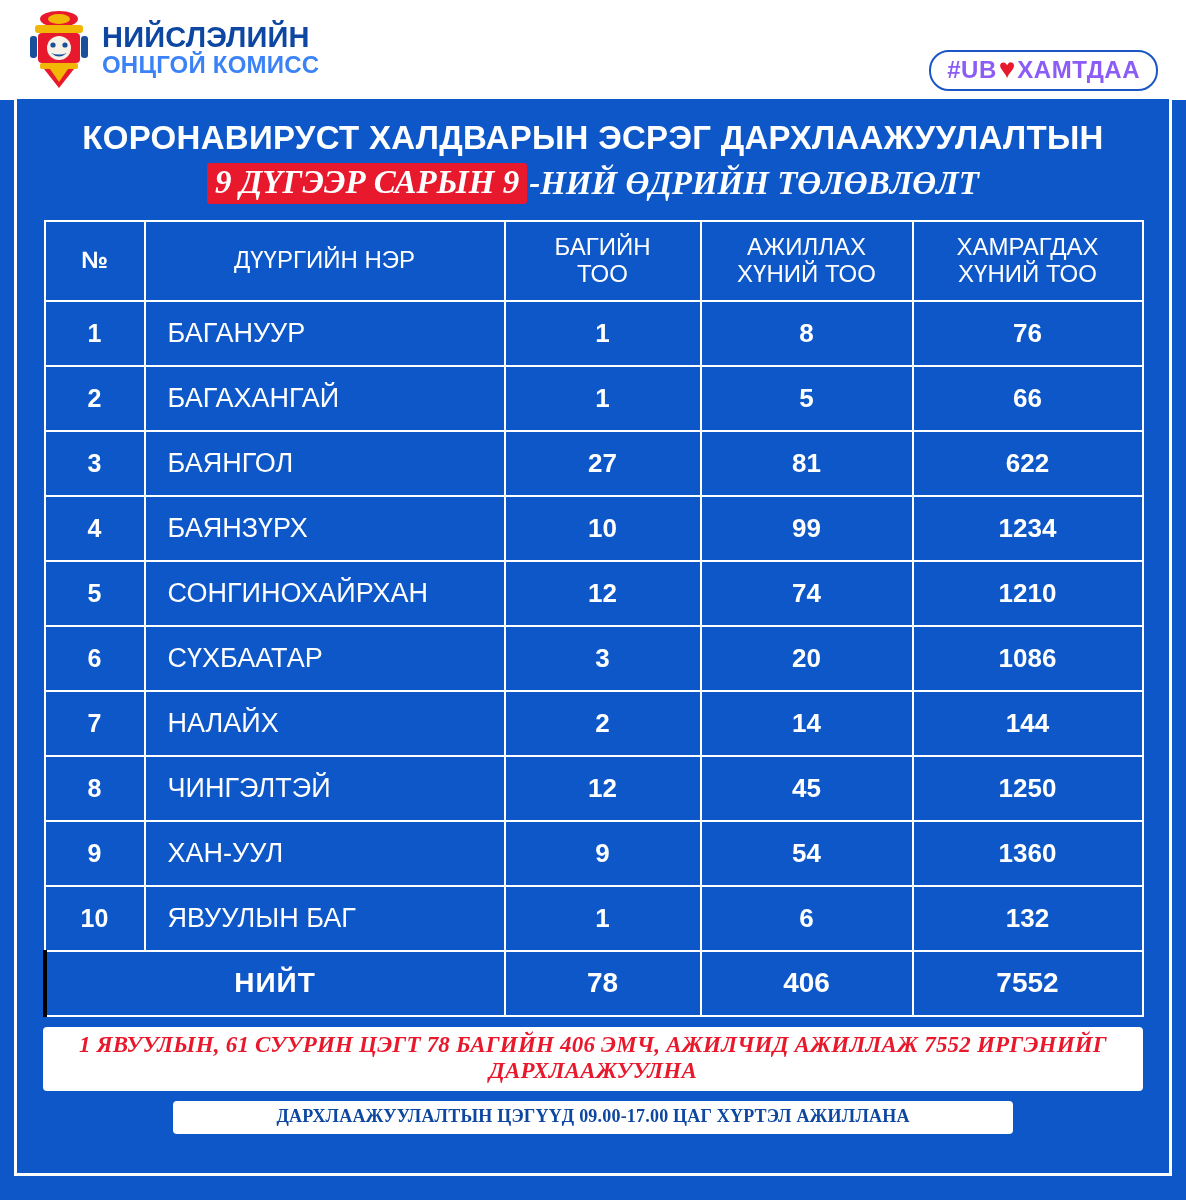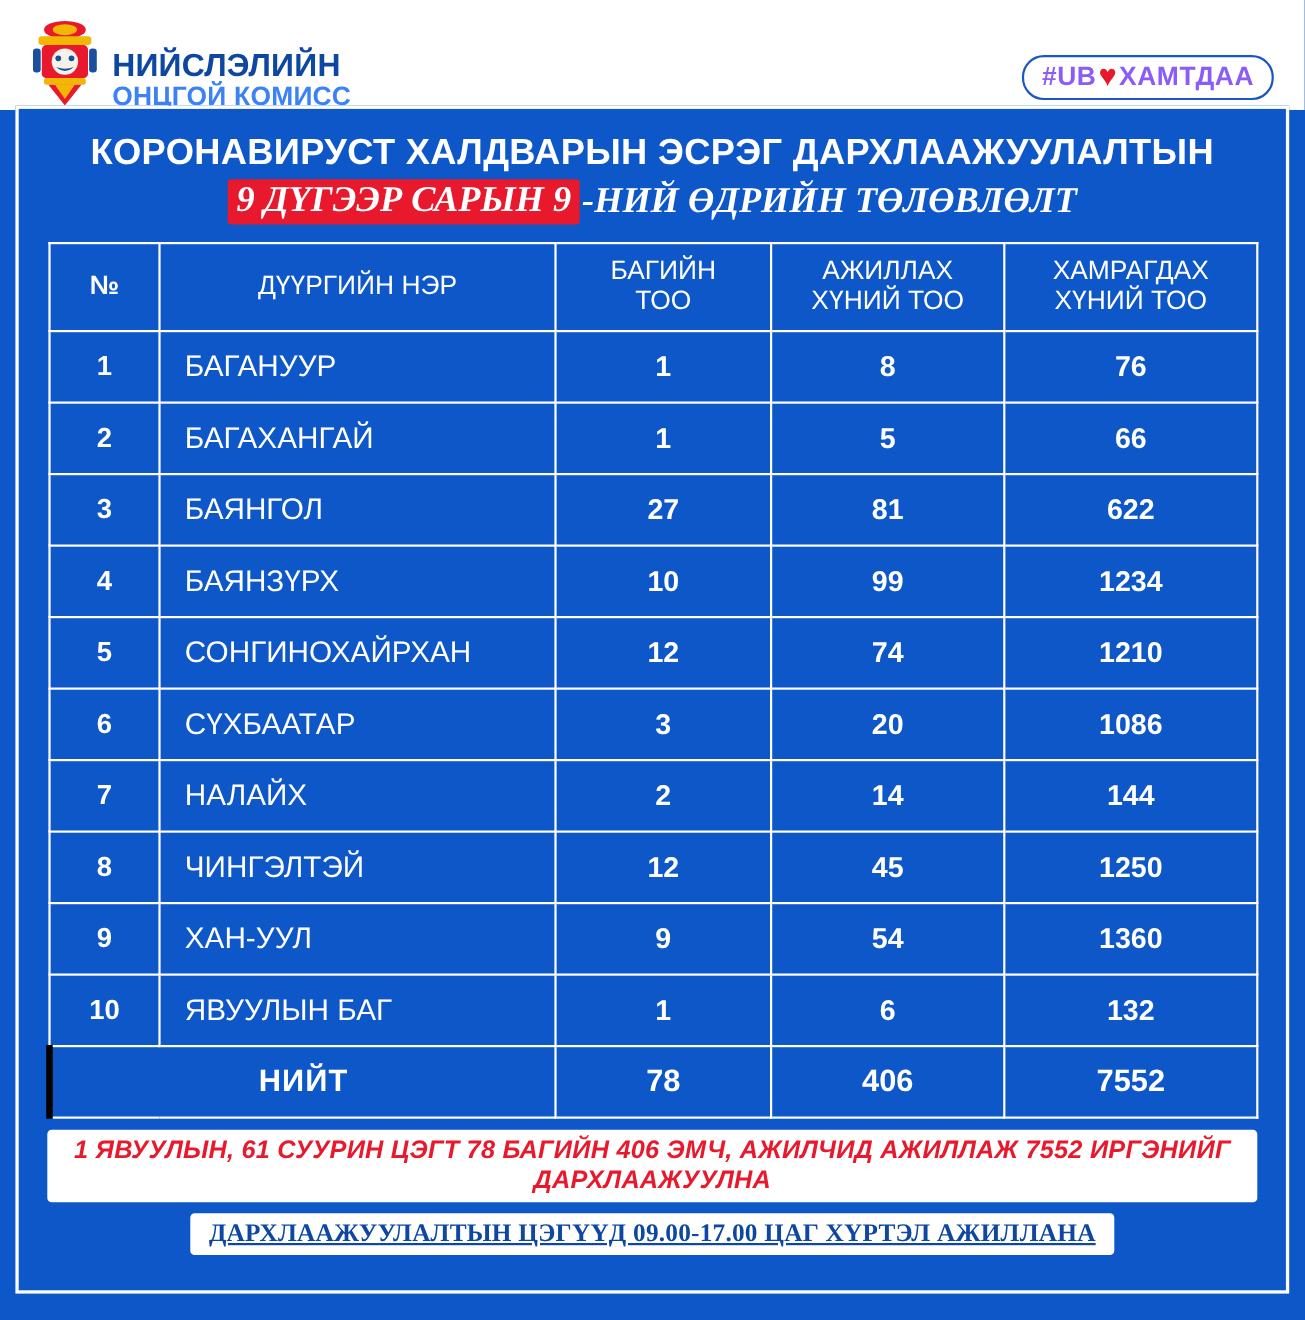--- a/index.html
+++ b/index.html
@@ -11,21 +11,21 @@
     font-family: "Liberation Sans", sans-serif;
     overflow: hidden;
   }
 
   
   .topbar {
     position: relative;
     height: 100px;
     background: #ffffff;
     display: flex;
-    align-items: flex-end;
+    align-items: center;
     padding: 0 26px;
   }
   .emblem {
     width: 66px;
     height: 84px;
     flex: 0 0 66px;
     position: relative;
     margin-right: 10px;
   }
   .emblem svg { display: block; }
@@ -164,57 +164,56 @@
     font-weight: normal;
     font-size: 27px;
   }
   table.plan tbody td.num { font-weight: bold; }
   table.plan tbody tr.total td {
     font-weight: bold;
     font-size: 28px;
   }
   table.plan tbody tr.total td.total-label {
     text-align: center;
-    border-left: 6px solid #000000;
+    border-left: 4px solid #000000;
     letter-spacing: 1px;
     margin-top: 36px;
   }
 
   
   .footer1 {
     margin: 10px auto 0 auto;
     width: 1100px;
     background: #ffffff;
     border-radius: 4px;
     text-align: center;
     padding: 5px 6px 7px 6px;
   }
   .footer1 span {
     color: #e8192c;
-    font-family: Liberation Sans, sans-serif;
+    font-family: Liberation Serif, serif;
     font-weight: bold;
     font-style: italic;
     font-size: 23px;
     letter-spacing: 0.2px;
   }
   .footer2 {
     margin: 10px auto 0 auto;
     width: 840px;
     background: #ffffff;
     border-radius: 4px;
     text-align: center;
     padding: 5px 6px 7px 6px;
   }
   .footer2 span {
     color: #0d47a1;
     font-family: "Liberation Serif", serif;
     font-weight: bold;
-    font-size: 23px;
+    font-size: 18px;
     letter-spacing: 0.2px;
-    text-decoration: underline;
   }
 </style>
 </head>
 <body>
 
 <div class="topbar">
 
   <div class="emblem">
     <svg width="66" height="84" viewBox="0 0 66 84">
 

